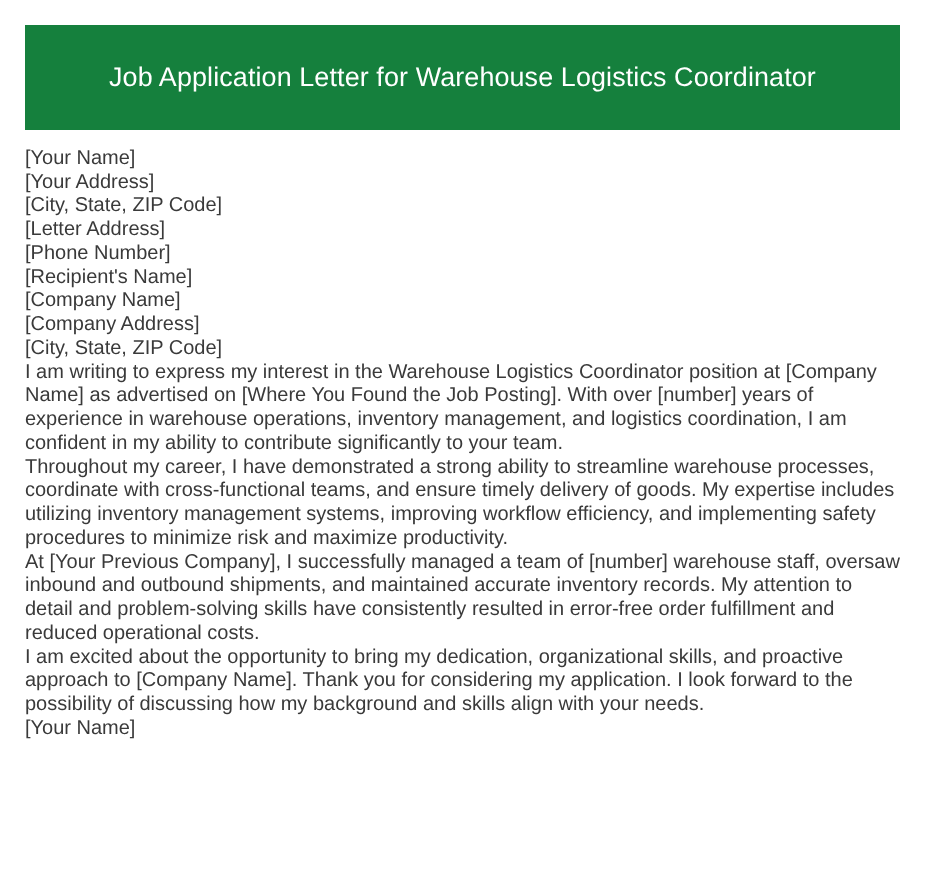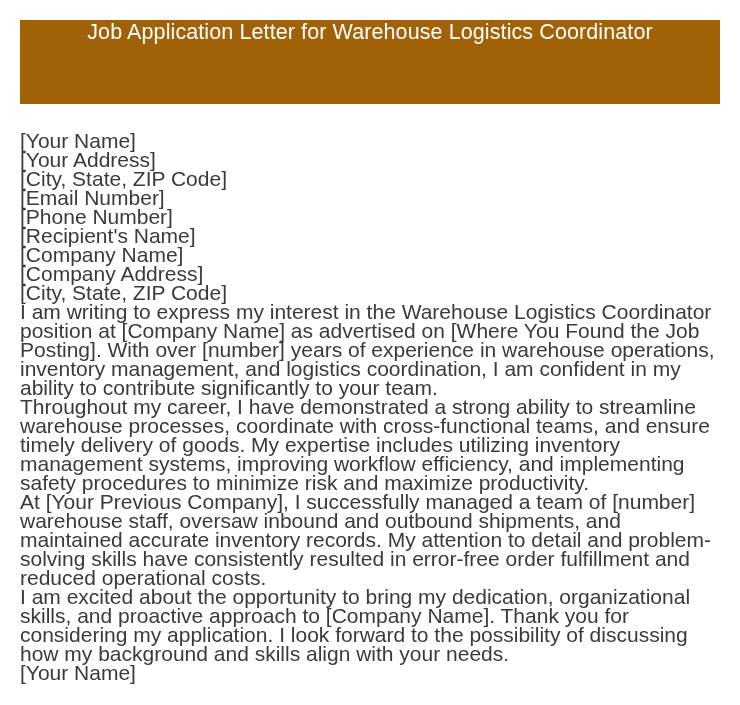--- a/index.html
+++ b/index.html
@@ -14,56 +14,57 @@
       overflow: hidden;
       font-family: "Liberation Sans", "DejaVu Sans", sans-serif;
       color: #3a3a3a;
     }
     .header {
       position: absolute;
       left: 20px;
       top: 20px;
       width: 700px;
       height: 84px;
-      background: #a16207;
+      background: #15803d;
       display: flex;
+      align-items: center;
       justify-content: center;
     }
     .header h1 {
       margin: 0;
       font-weight: normal;
       font-size: 21.5px;
       color: #ffffff;
       letter-spacing: 0.1px;
     }
     .letter {
       position: absolute;
       left: 20px;
-      top: 131px;
+      top: 117px;
       width: 704px;
-      font-size: 21px;
+      font-size: 16px;
       line-height: 19px;
     }
     .letter p {
       margin: 0;
     }
   </style>
 </head>
 <body>
 
 <div class="header">
   <h1>Job Application Letter for Warehouse Logistics Coordinator</h1>
 </div>
 
 <div class="letter">
   <div>
     <p>[Your Name]</p>
     <p>[Your Address]</p>
     <p>[City, State, ZIP Code]</p>
-    <p>[Email Number]</p>
+    <p>[Letter Address]</p>
     <p>[Phone Number]</p>
   </div>
   <div>
     <p>[Recipient's Name]</p>
     <p>[Company Name]</p>
     <p>[Company Address]</p>
     <p>[City, State, ZIP Code]</p>
   </div>
   <p>I am writing to express my interest in the Warehouse Logistics Coordinator position at [Company Name] as advertised on [Where You Found the Job Posting]. With over [number] years of experience in warehouse operations, inventory management, and logistics coordination, I am confident in my ability to contribute significantly to your team.</p>
   <p>Throughout my career, I have demonstrated a strong ability to streamline warehouse processes, coordinate with cross-functional teams, and ensure timely delivery of goods. My expertise includes utilizing inventory management systems, improving workflow efficiency, and implementing safety procedures to minimize risk and maximize productivity.</p>

